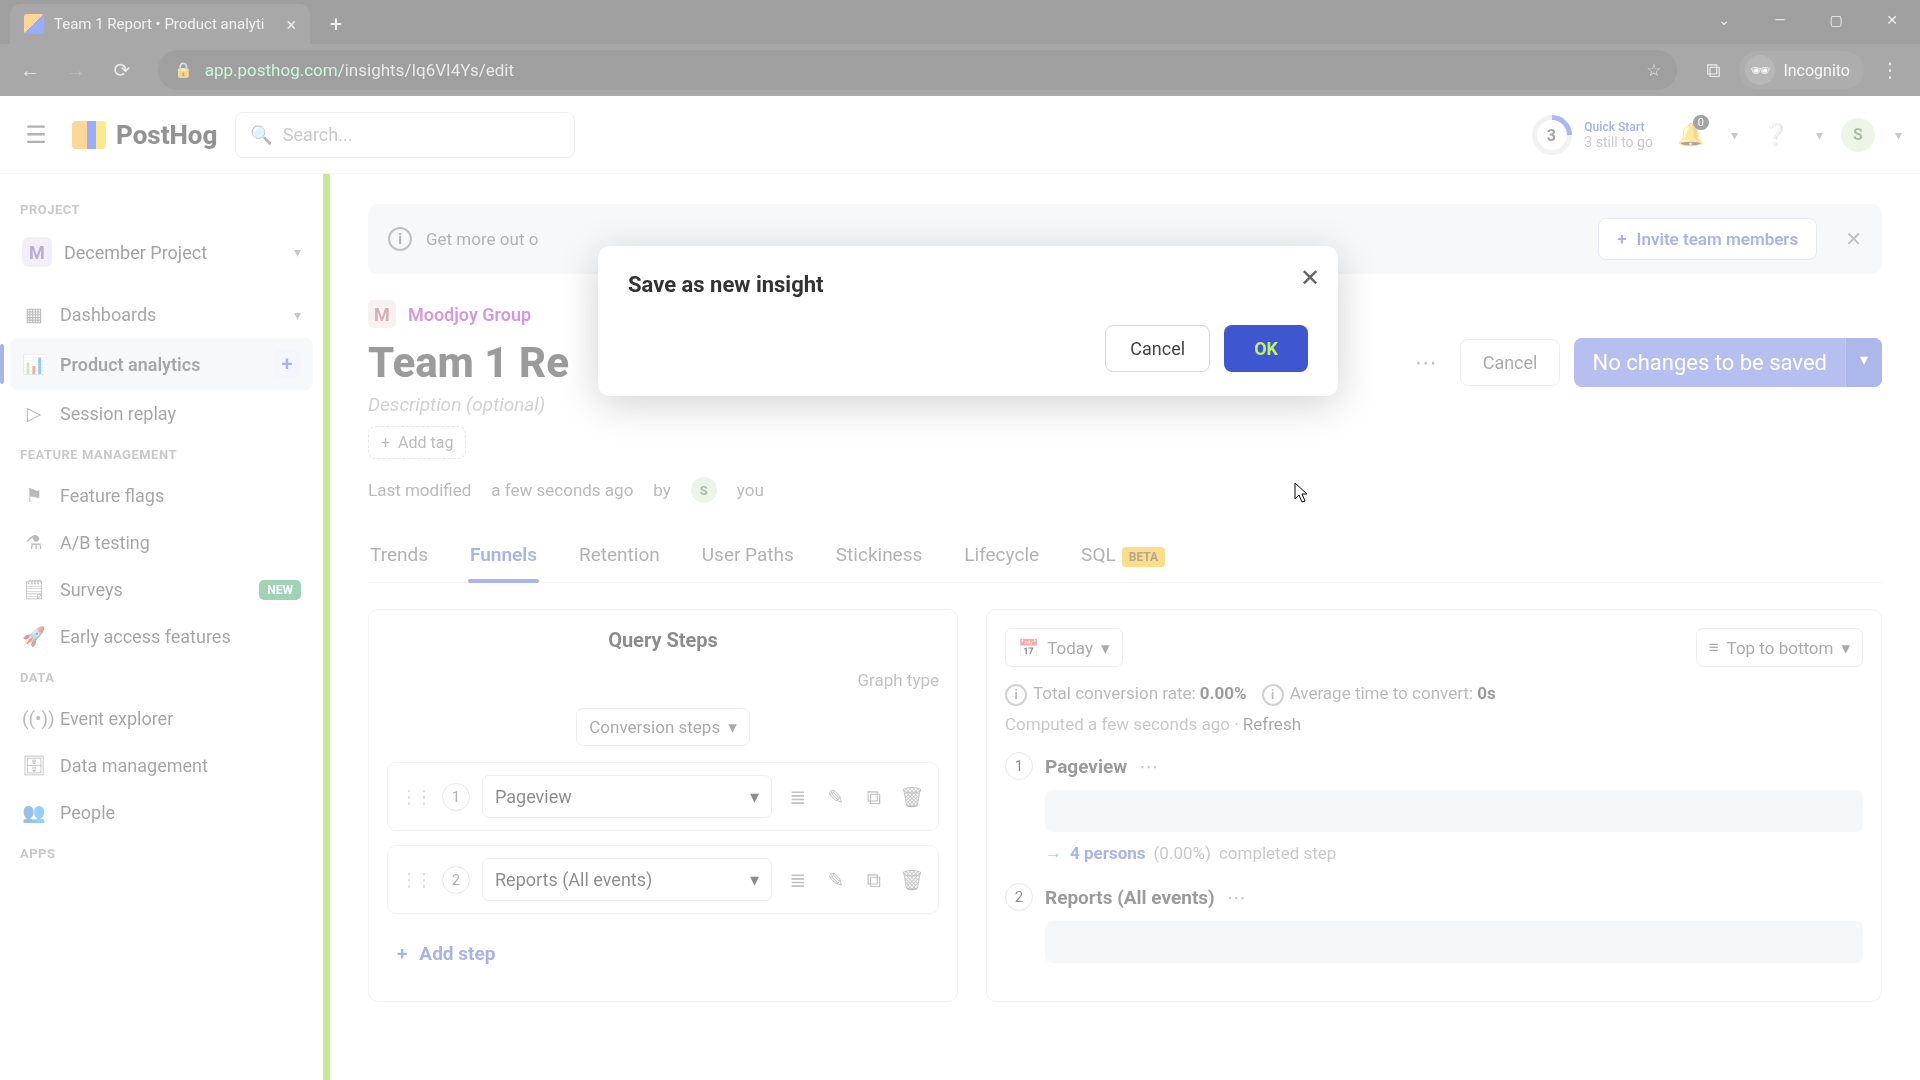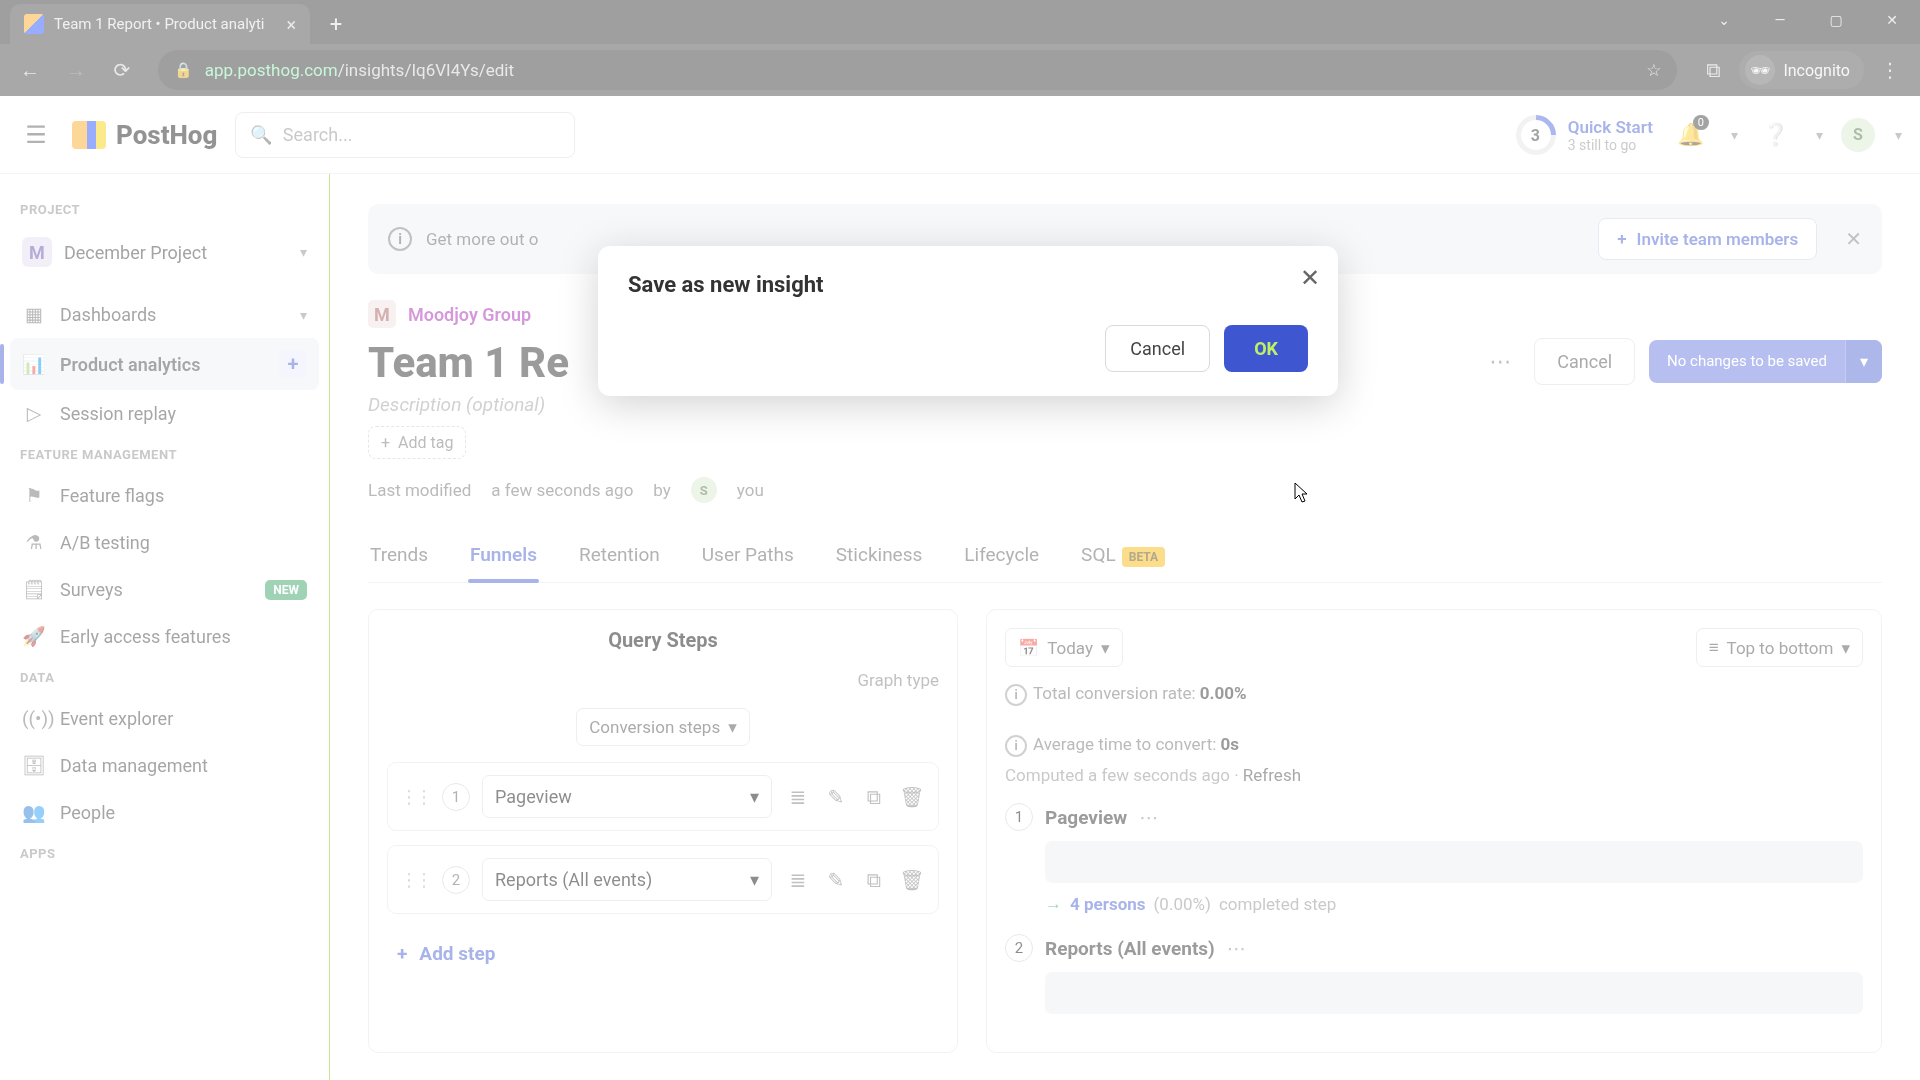--- a/index.html
+++ b/index.html
@@ -28,29 +28,29 @@
 .app { position: absolute; top: 96px; left: 0; right: 0; bottom: 0; display: flex; flex-direction: column; background: #fff; }
 .app-header { height: 78px; border-bottom: 1px solid #e6e6e6; display: flex; align-items: center; padding: 0 18px; gap: 18px; }
 .hamburger { width: 36px; height: 36px; display: flex; align-items: center; justify-content: center; color: #555; font-size: 24px; cursor: pointer; }
 .logo { display: flex; align-items: center; gap: 10px; font-weight: 800; font-size: 26px; color: #111; }
 .logo-mark { width: 34px; height: 28px; background: linear-gradient(90deg,#f9a71a 0 45%,#1d4aff 45% 70%,#f6d000 70%); border-radius: 4px; }
 .search-box { flex: 0 0 340px; height: 46px; border: 1px solid #d9d9d9; border-radius: 8px; display: flex; align-items: center; padding: 0 14px; gap: 10px; color: #888; font-size: 18px; }
 .spacer { flex: 1; }
 .quickstart { display: flex; align-items: center; gap: 12px; }
 .qs-ring { width: 40px; height: 40px; border-radius: 50%; border: 5px solid #e2e2e2; border-top-color: #4b5fdc; transform: rotate(45deg); display: flex; align-items: center; justify-content: center; }
 .qs-ring span { transform: rotate(-45deg); font-weight: 700; color: #333; }
-.qs-text .t1 { color: #3e57d1; font-weight: 600; font-size: 17px; }
+.qs-text .t1 { color: #3e57d1; font-weight: 600; font-size: 12px; }
 .qs-text .t2 { color: #8c8c8c; font-size: 14px; }
 .hdr-icon { width: 40px; height: 40px; display: flex; align-items: center; justify-content: center; font-size: 22px; color: #666; position: relative; }
 .hdr-icon .badge { position: absolute; right: 2px; top: 0px; background: #333; color: #fff; border-radius: 10px; font-size: 11px; padding: 1px 5px; }
 .avatar-s { width: 34px; height: 34px; background: #d7e8cf; border-radius: 50%; display: flex; align-items: center; justify-content: center; font-weight: 700; color: #4c6e3c; }
 .chev { color: #888; font-size: 14px; margin-left: 2px; }
 
 .body { flex: 1; display: flex; min-height: 0; }
-.sidebar { width: 330px; border-right: 1px solid #84cc16; padding: 18px 10px; overflow-y: auto; position: relative; }
+.sidebar { width: 330px; border-right: 7px solid #84cc16; padding: 18px 10px; overflow-y: auto; position: relative; }
 .sidebar::-webkit-scrollbar { width: 12px; }
 .sb-label { font-size: 13px; font-weight: 700; color: #888; letter-spacing: .5px; padding: 10px 10px 10px; }
 .proj-row { display: flex; align-items: center; gap: 12px; padding: 10px 12px; border-radius: 8px; color: #333; font-size: 18px; }
 .proj-chip { width: 30px; height: 30px; border-radius: 6px; background: #e2dcf2; color: #5e48a6; display: flex; align-items: center; justify-content: center; font-weight: 700; }
 .nav-item { display: flex; align-items: center; gap: 14px; padding: 12px 12px; border-radius: 8px; color: #3a3a3a; font-size: 18px; position: relative; }
 .nav-item.active { background: #eef0f4; font-weight: 600; }
 .nav-item.active::before { content: ""; position: absolute; left: -10px; top: 6px; bottom: 6px; width: 4px; background: #3e57d1; border-radius: 3px; }
 .nav-ico { width: 24px; text-align: center; color: #666; font-size: 19px; }
 .nav-add { margin-left: auto; width: 28px; height: 28px; display: flex; align-items: center; justify-content: center; color: #3e57d1; background: #e8ecfb; border-radius: 6px; font-size: 20px; }
 .nav-new { margin-left: auto; background: #2e9e5b; color: #fff; font-size: 12px; padding: 3px 8px; border-radius: 5px; font-weight: 700; }
@@ -68,21 +68,21 @@
 
 .title-row { display: flex; align-items: start; gap: 18px; }
 .title-block { flex: 1; }
 .page-title { font-size: 42px; font-weight: 800; color: #222; margin-bottom: 6px; }
 .desc { color: #999; font-style: italic; font-size: 19px; margin-bottom: 10px; }
 .addtag { display: inline-flex; align-items: center; gap: 8px; border: 1px dashed #c8c8c8; border-radius: 8px; padding: 6px 12px; color: #6b6b6b; font-size: 16px; }
 .title-actions { display: flex; align-items: center; gap: 14px; }
 .icon-btn { width: 40px; height: 40px; border-radius: 7px; display: flex; align-items: center; justify-content: center; color: #777; font-size: 22px; }
 .btn { border: 1px solid #d9d9d9; background: #fff; border-radius: 8px; padding: 12px 22px; font-size: 18px; color: #444; }
 .btn-split { display: flex; background: #5f72dd; border-radius: 8px; overflow: hidden; color: #fff; }
-.btn-split .main-b { padding: 12px 18px; font-size: 15px; }
+.btn-split .main-b { padding: 12px 18px; font-size: 22px; }
 .btn-split .drop { padding: 12px 14px; border-left: 1px solid rgba(255,255,255,.3); background: #4c5fd1; }
 .lastmod { margin-top: 18px; color: #666; font-size: 17px; display: flex; align-items: center; gap: 20px; }
 .lastmod .av { width: 26px; height: 26px; background: #d7e8cf; border-radius: 50%; display: inline-flex; align-items: center; justify-content: center; font-size: 13px; color: #4c6e3c; font-weight: 700; }
 
 .tabs { display: flex; gap: 38px; border-bottom: 1px solid #e6e6e6; margin-top: 28px; font-size: 19px; color: #555; }
 .tab-item { padding: 12px 2px 16px; position: relative; }
 .tab-item.act { color: #3e57d1; font-weight: 600; }
 .tab-item.act::after { content: ""; position: absolute; left: 0; right: 0; bottom: -1px; height: 4px; background: #3e57d1; border-radius: 3px; }
 .beta { background: #f5b301; color: #5c4500; font-size: 12px; padding: 3px 7px; border-radius: 4px; font-weight: 800; margin-left: 6px; }
 
@@ -93,21 +93,21 @@
 .panel-hdr .lbl { color: #777; font-size: 17px; margin-left: auto; }
 .select { border: 1px solid #d9d9d9; border-radius: 7px; padding: 8px 12px; display: flex; align-items: center; gap: 8px; font-size: 17px; color: #444; }
 .step-row { border: 1px solid #e2e2e2; border-radius: 9px; padding: 12px 12px; display: flex; align-items: center; gap: 12px; margin-bottom: 14px; }
 .drag { color: #aaa; font-size: 18px; letter-spacing: -3px; }
 .step-num { width: 28px; height: 28px; border: 1px solid #ccc; border-radius: 50%; display: flex; align-items: center; justify-content: center; font-size: 15px; color: #555; }
 .step-sel { flex: 1; border: 1px solid #d9d9d9; border-radius: 7px; padding: 10px 12px; display: flex; justify-content: space-between; align-items: center; font-size: 18px; }
 .row-icons { display: flex; gap: 10px; color: #777; }
 .row-icons span { width: 28px; text-align: center; font-size: 20px; }
 .addstep { color: #3e57d1; font-weight: 700; font-size: 19px; padding: 14px 10px; display: flex; gap: 12px; align-items: center; }
 
-.stats { display: flex; gap: 28px; color: #666; font-size: 17px; margin-bottom: 8px; flex-direction: column; }
+.stats { display: flex; gap: 15px; color: #666; font-size: 17px; align-items: center; margin-bottom: 8px; }
 .info-i { width: 22px; height: 22px; border: 2px solid #999; border-radius: 50%; display: inline-flex; align-items: center; justify-content: center; font-size: 12px; font-weight: 700; margin-right: 6px; }
 .stats b { color: #222; }
 .computed { color: #888; font-size: 17px; margin-bottom: 18px; }
 .computed a { color: #404040; text-decoration: none; }
 .fstep { margin-bottom: 20px; }
 .fstep-hdr { display: flex; align-items: center; gap: 12px; font-size: 19px; margin-bottom: 10px; }
 .fstep-hdr .n { width: 28px; height: 28px; border: 1px solid #ccc; border-radius: 50%; display: flex; align-items: center; justify-content: center; font-size: 15px; }
 .fstep-hdr .name { font-weight: 700; color: #222; }
 .fstep-hdr .more { color: #888; }
 .bar { height: 42px; background: #eceef2; border-radius: 7px; margin-left: 40px; margin-bottom: 10px; }

